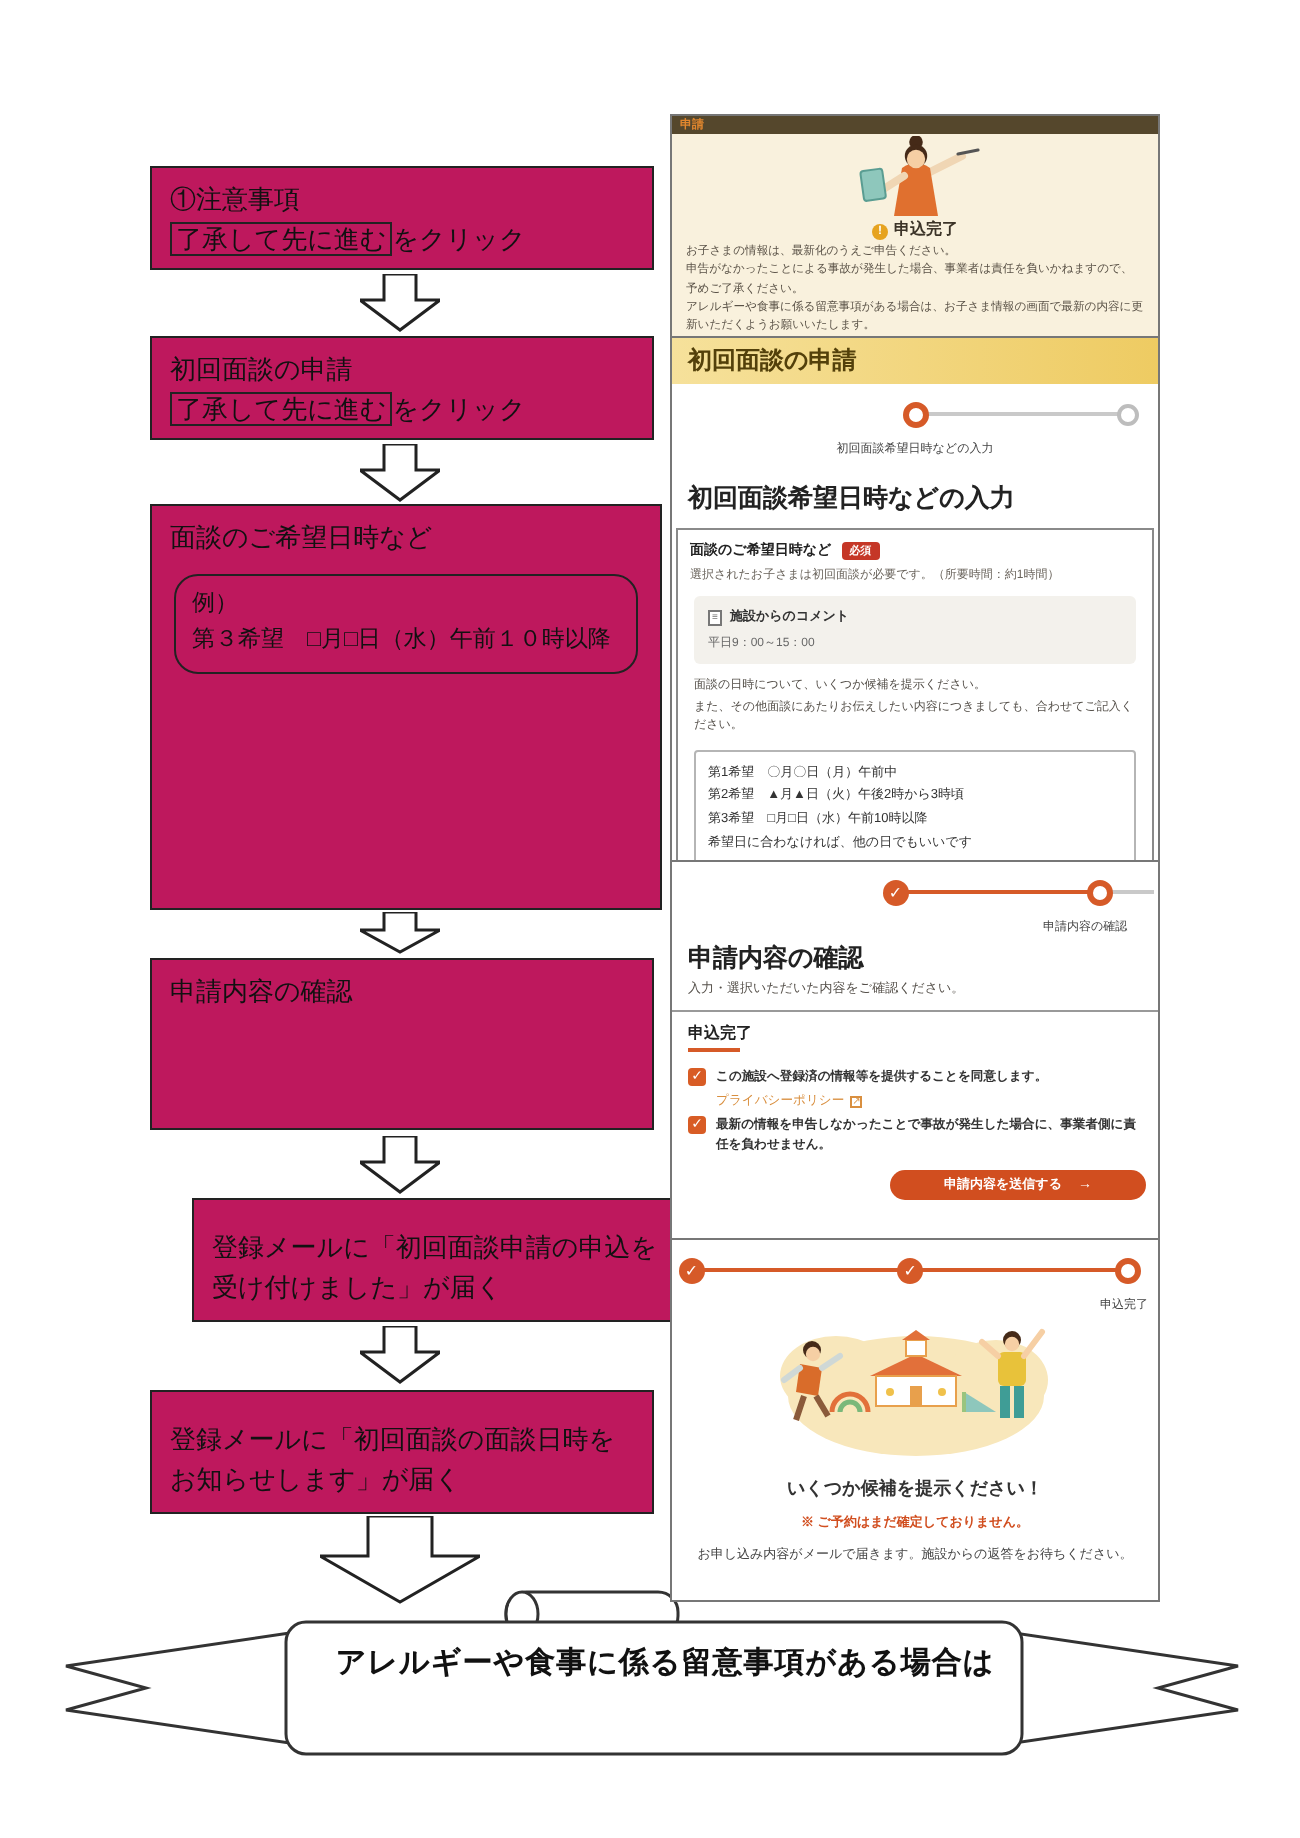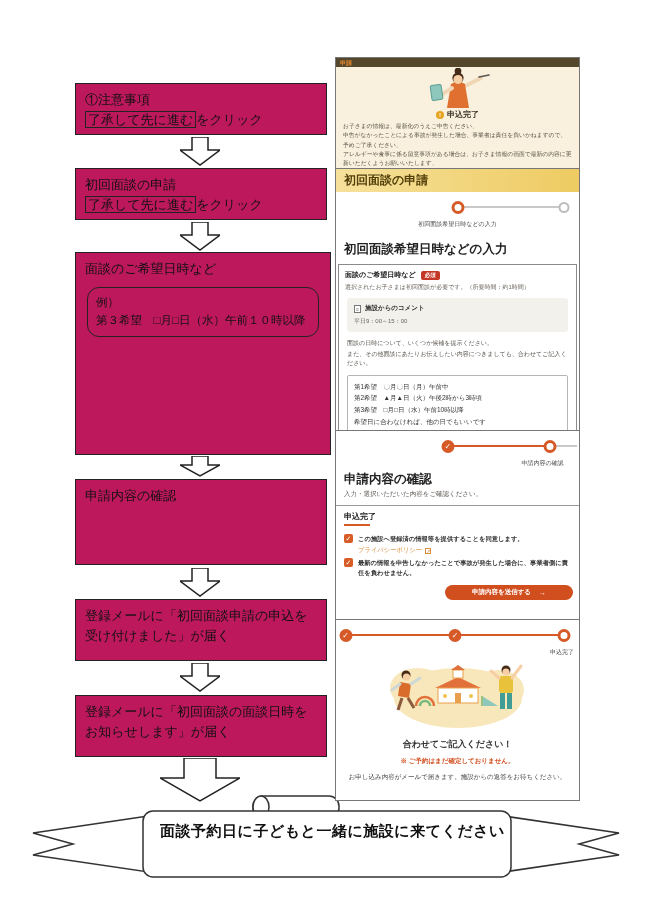--- a/index.html
+++ b/index.html
@@ -127,46 +127,46 @@
   </svg>
 
   <div class="fbox" style="top:479px; height:86px;">
     <div>申請内容の確認</div>
   </div>
 
   <svg class="arrow-svg" style="left:180px; top:568px;" width="40" height="29">
     <polygon points="12,0 28,0 28,13 40,13 20,28 0,13 12,13" fill="#fff" stroke="#222" stroke-width="1.5"></polygon>
   </svg>
 
-  <div class="fbox" style="top:599px; height:62px; display:flex; align-items:flex-start;">
+  <div class="fbox" style="top:599px; height:62px; display:flex; align-items:flex-end;margin-left:21px;">
     <div>登録メールに「初回面談申請の申込を受け付けました」が届く</div>
   </div>
 
   <svg class="arrow-svg" style="left:180px; top:663px;" width="40" height="29">
     <polygon points="12,0 28,0 28,13 40,13 20,28 0,13 12,13" fill="#fff" stroke="#222" stroke-width="1.5"></polygon>
   </svg>
 
-  <div class="fbox" style="top:695px; height:62px; display:flex; align-items:flex-start;">
+  <div class="fbox" style="top:695px; height:62px; display:flex; align-items:flex-end;">
     <div>登録メールに「初回面談の面談日時をお知らせします」が届く</div>
   </div>
 
   <svg class="arrow-svg" style="left:160px; top:758px;" width="80" height="44">
     <polygon points="24,0 56,0 56,20 80,20 40,43 0,20 24,20" fill="#fff" stroke="#222" stroke-width="1.5"></polygon>
   </svg>
 
   <svg class="arrow-svg" style="left:25px; top:793px;" width="602" height="100">
     <polygon points="130,22 8,40 48,51 8,62 130,80" fill="#fff" stroke="#333" stroke-width="1.5"></polygon>
     <polygon points="472,22 594,40 554,51 594,62 472,80" fill="#fff" stroke="#333" stroke-width="1.5"></polygon>
     <g>
       <rect x="228" y="3" width="86" height="22" rx="10" fill="#fff" stroke="#333" stroke-width="1.5"></rect>
       <ellipse cx="236" cy="14" rx="8" ry="11" fill="#fff" stroke="#333" stroke-width="1.5"></ellipse>
     </g>
     <rect x="118" y="18" width="368" height="66" rx="10" fill="#fff" stroke="#333" stroke-width="1.5"></rect>
   </svg>
-  <div class="banner-text">面談予約日に子どもと一緒に施設に来てください</div>
+  <div class="banner-text">アレルギーや食事に係る留意事項がある場合は</div>
 
   <div class="app">
 
     <div class="sec s1">
       <div class="s1-topbar">
         <span>申請</span>
       </div>
       <svg class="s1-illu" width="78" height="40" viewBox="0 0 78 40">
         <line x1="46" y1="18" x2="62" y2="10" stroke="#f0d6b4" stroke-width="4" stroke-linecap="round"></line>
         <line x1="60" y1="9" x2="70" y2="7" stroke="#555" stroke-width="1.6" stroke-linecap="round"></line>
@@ -298,19 +298,19 @@
         <g>
           <circle cx="128" cy="12" r="4.5" fill="#452a18"></circle>
           <circle cx="128" cy="14" r="3.6" fill="#f6cfa4"></circle>
           <rect x="121" y="18" width="14" height="17" rx="3" fill="#e8c23a"></rect>
           <rect x="122" y="35" width="5" height="16" fill="#3f9d96"></rect>
           <rect x="129" y="35" width="5" height="16" fill="#3f9d96"></rect>
           <line x1="134" y1="20" x2="143" y2="8" stroke="#f6cfa4" stroke-width="3" stroke-linecap="round"></line>
           <line x1="121" y1="20" x2="113" y2="13" stroke="#f6cfa4" stroke-width="3" stroke-linecap="round"></line>
         </g>
       </svg>
-      <div class="done-title">合わせてご記入ください！</div>
+      <div class="done-title">いくつか候補を提示ください！</div>
       <div class="done-warn">※ ご予約はまだ確定しておりません。</div>
       <div class="done-note">お申し込み内容がメールで届きます。施設からの返答をお待ちください。</div>
     </div>
 
   </div>
 </div>
 
 </body></html>

